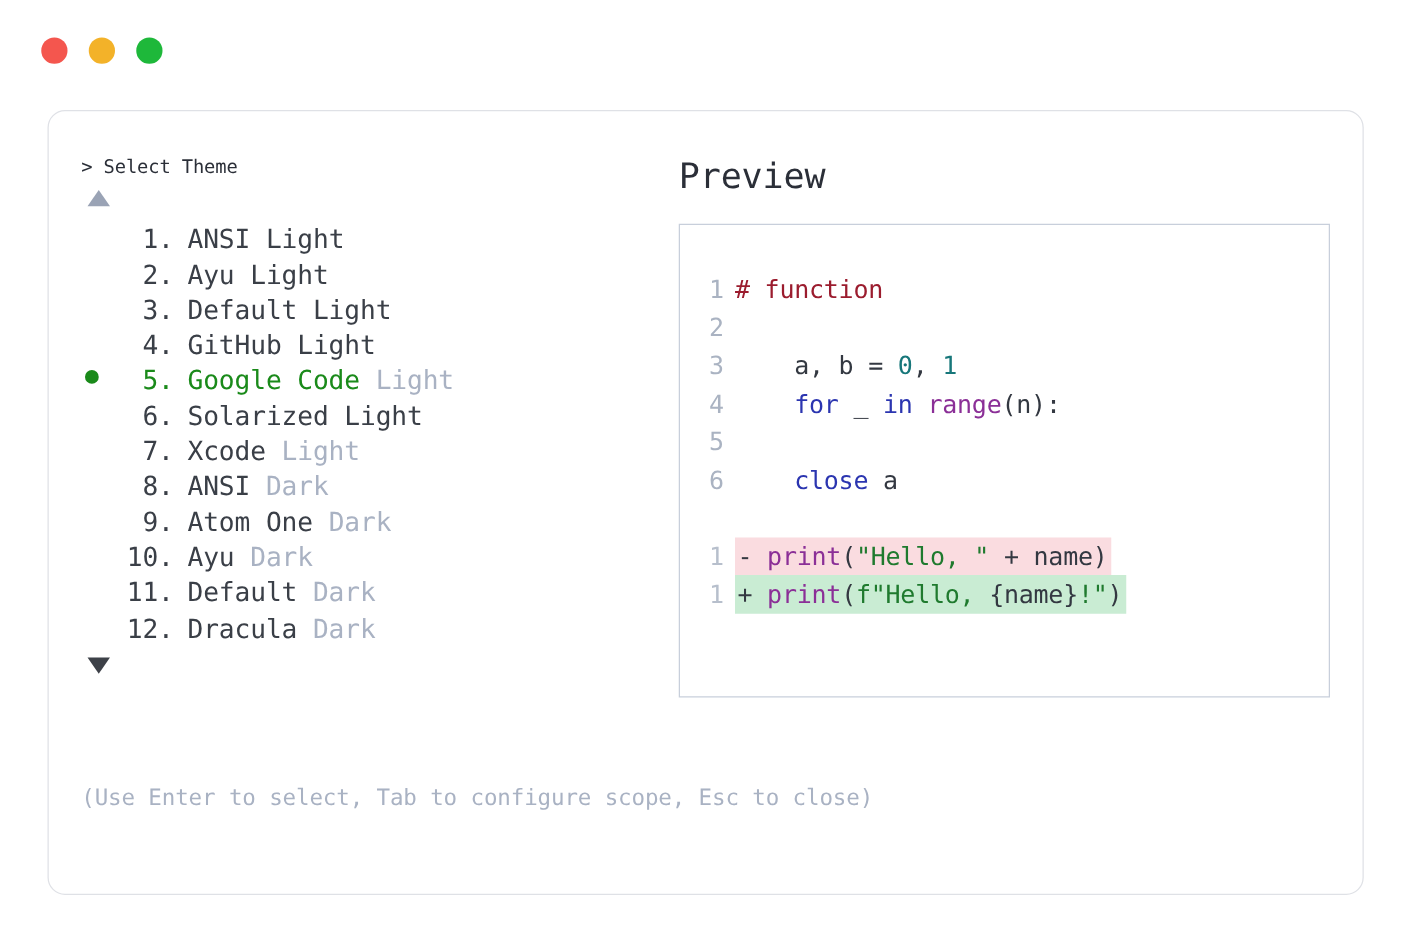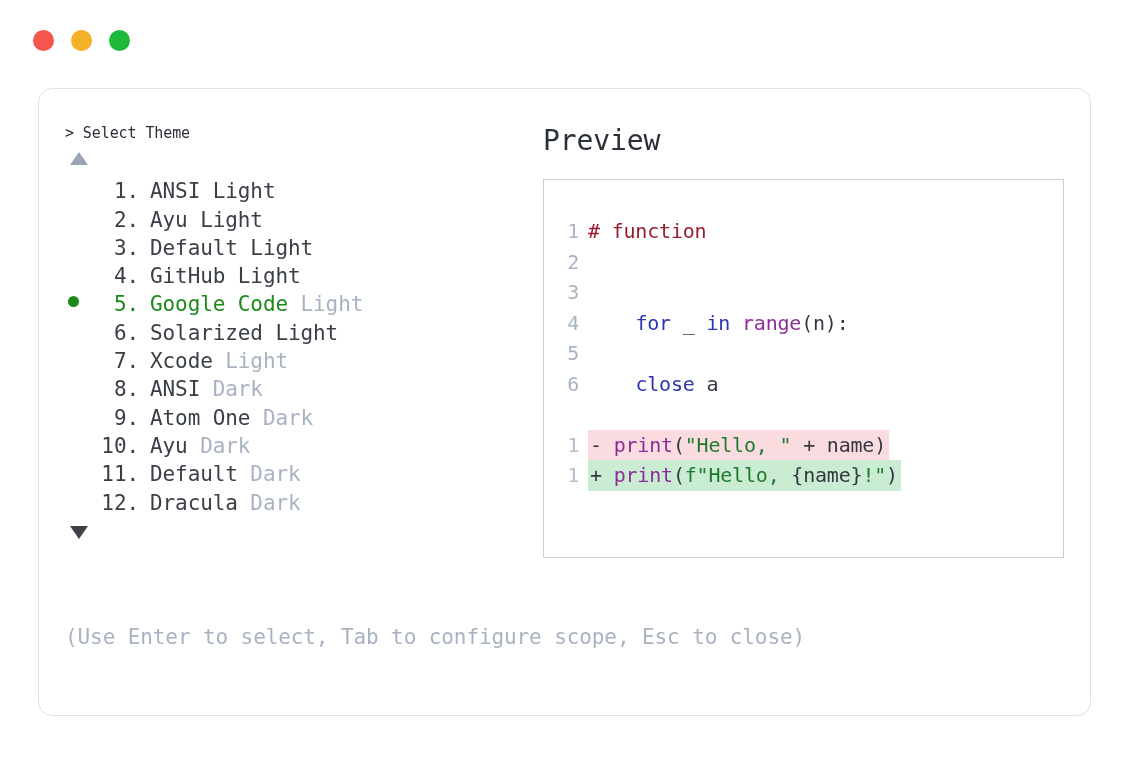--- a/index.html
+++ b/index.html
@@ -206,21 +206,21 @@
   }
   .diff-del .diff-body { background: #fadce0; }
   .diff-add .diff-body { background: #c9ecd3; }
   .diff-mark { color: #333841; }
 
   
   #hint {
     position: absolute;
     left: 26px;
     bottom: 66px;
-    font-size: 21px;
+    font-size: 18px;
     color: #a9b2c3;
     white-space: pre;
     letter-spacing: -0.1px;
   }
 </style>
 </head>
 <body>
 
 <div id="app">
 
@@ -257,21 +257,21 @@
 
           <div id="arrow-down" class="scroll-arrow"></div>
         </div>
 
         <div id="right-col">
           <div id="preview-label">Preview</div>
           <div id="preview-panel">
             <div id="code-block">
                 <div class="code-line"><span class="ln">1</span><span class="code-text"><span class="tok-comment"># function</span></span></div>
                 <div class="code-line"><span class="ln">2</span></div>
-                <div class="code-line"><span class="ln">3</span></div>
+                <div class="code-line"><span class="ln">3</span><span class="code-text"><span class="tok-plain">    a, b = </span><span class="tok-num">0</span><span class="tok-plain">, </span><span class="tok-num">1</span></span></div>
                 <div class="code-line"><span class="ln">4</span><span class="code-text"><span class="tok-plain">    </span><span class="tok-kw">for</span><span class="tok-plain"> _ </span><span class="tok-kw">in</span><span class="tok-plain"> </span><span class="tok-fn">range</span><span class="tok-plain">(n):</span></span></div>
                 <div class="code-line"><span class="ln">5</span></div>
                 <div class="code-line"><span class="ln">6</span><span class="code-text"><span class="tok-plain">    </span><span class="tok-kw">close</span><span class="tok-plain"> a</span></span></div>
               </div>
             <div class="spacer-line"></div>
             <div id="diff-block">
                 <div class="code-line diff-line diff-del"><span class="ln">1</span><span class="diff-body"><span class="diff-mark">- </span><span class="tok-fn">print</span><span class="tok-plain">(</span><span class="tok-str">"Hello, "</span><span class="tok-plain"> + name)</span></span></div>
                 <div class="code-line diff-line diff-add"><span class="ln">1</span><span class="diff-body"><span class="diff-mark">+ </span><span class="tok-fn">print</span><span class="tok-plain">(</span><span class="tok-str">f"Hello, </span><span class="tok-plain">{name}</span><span class="tok-str">!"</span><span class="tok-plain">)</span></span></div>
               </div>
           </div>

